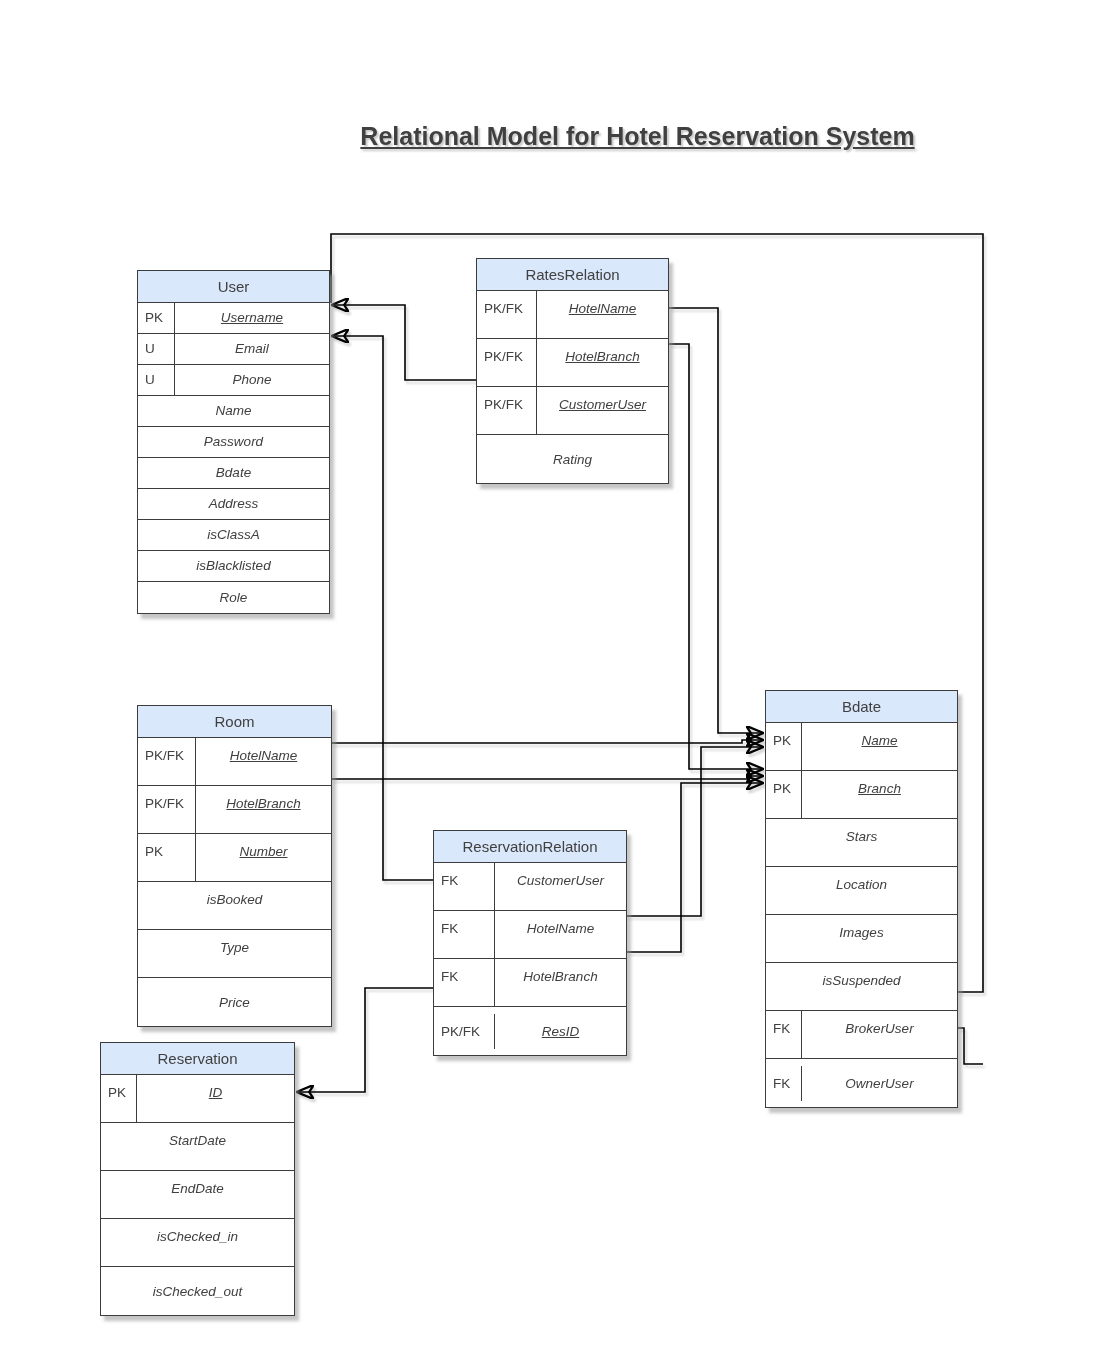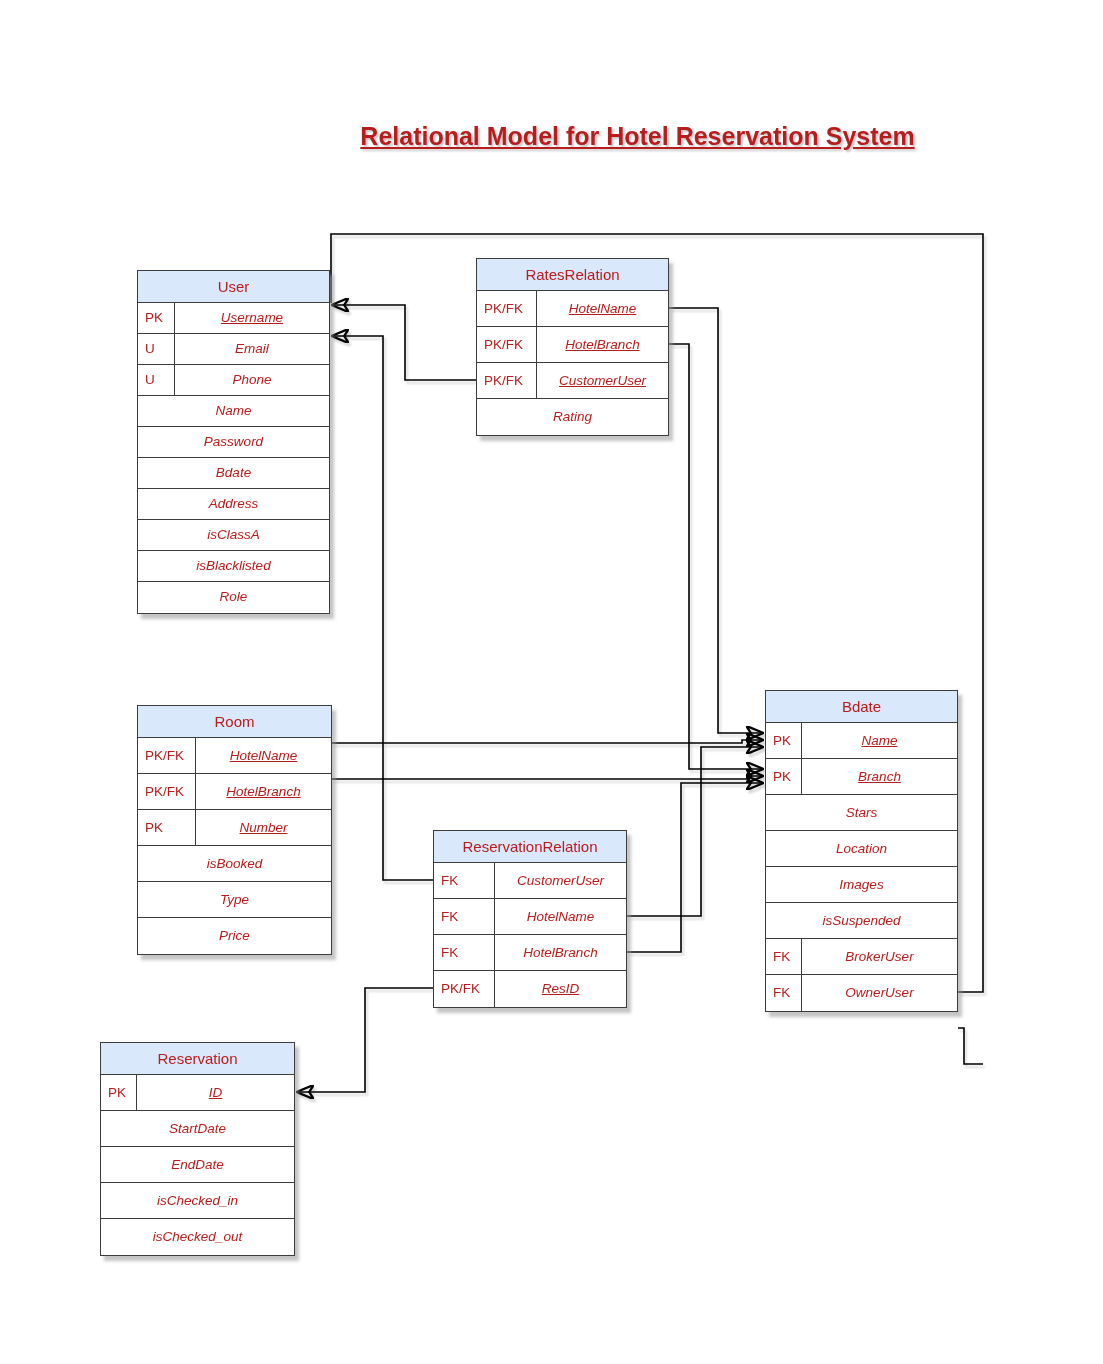--- a/index.html
+++ b/index.html
@@ -1,42 +1,42 @@
 <!DOCTYPE html>
 <html><head>
 <meta charset="utf-8">
 <style>
   * { box-sizing: border-box; }
   body { margin: 0; background: #ffffff; }
   .canvas {
     position: relative; width: 1103px; height: 1364px;
-    background: #ffffff; color: #b91c1c;
+    background: #ffffff; color: #404040;
     font-family: "Liberation Sans", sans-serif; overflow: hidden;
   }
   .title {
     position: absolute; top: 122px; left: 0; width: 100%;
     padding-left: 172px; text-align: center;
     font-size: 25px; font-weight: bold; text-decoration: underline;
     text-shadow: 2px 2px 2px #c8c8c8;
   }
   .entity {
     position: absolute; background: #ffffff;
     border: 1px solid #3c3c3c;
     box-shadow: 4px 5px 3px rgba(150,150,150,.55);
   }
   .entity-header {
     height: 32px; line-height: 31px; text-align: center;
     font-size: 15px; background: #dae8fc;
     border-bottom: 1px solid #3c3c3c;
   }
   .entity-row {
-    display: flex; height: 36px; line-height: 35px;
+    display: flex; height: 48px; line-height: 35px;
     border-bottom: 1px solid #3c3c3c; font-size: 13.5px;
   }
-  .entity-row:last-child { border-bottom: none; }
+  .entity-row:last-child { border-bottom: none; align-items: center; }
   .key-cell { flex: 0 0 auto; border-right: 1px solid #3c3c3c; padding-left: 7px; }
   .val-cell { flex: 1; text-align: center; padding: 0 4px; white-space: nowrap; font-style: italic; }
   .u { text-decoration: underline; }
 
   #t-user  { left: 137px; top: 258px;  width: 193px; margin-top: 12px; }
   #t-user .entity-row { height: 31px; line-height: 30px; }
   #t-user .key-cell  { width: 37px; }
 
   #t-rates { left: 476px; top: 258px;  width: 193px; }
   #t-rates .key-cell { width: 60px; }

